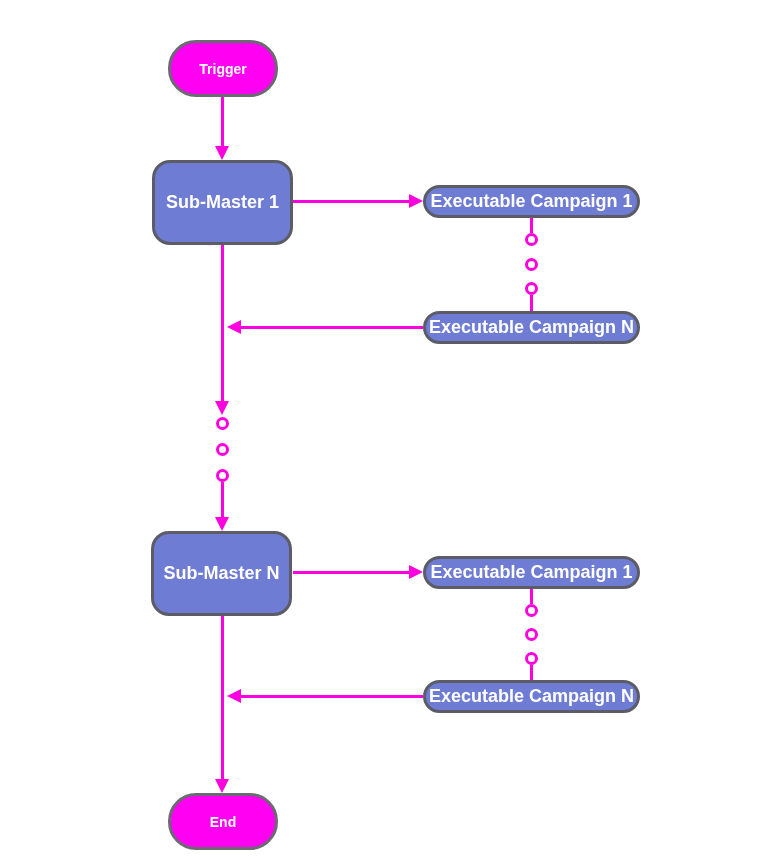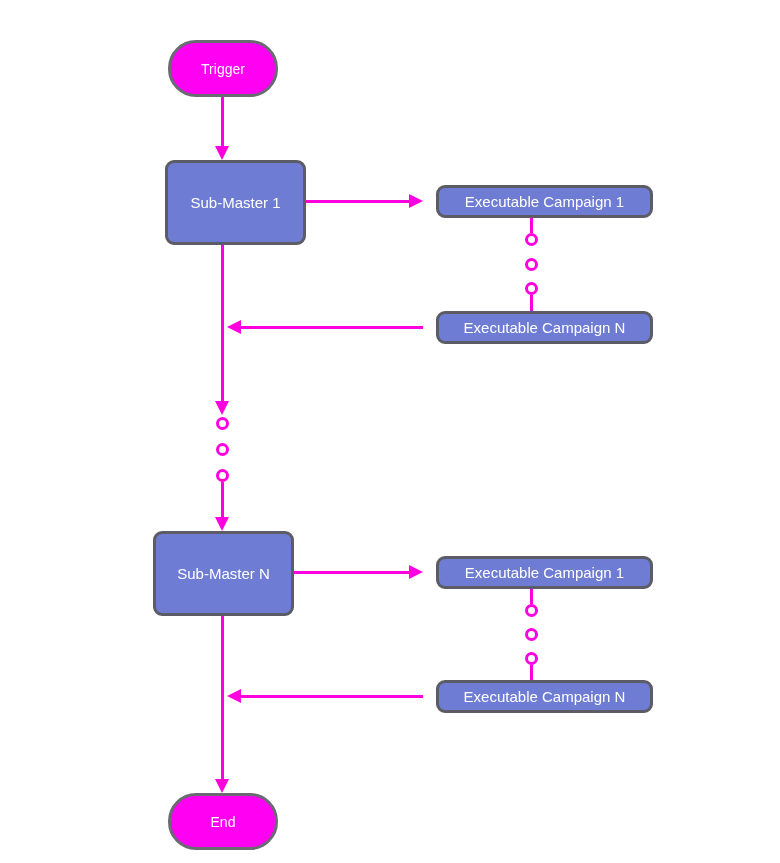--- a/index.html
+++ b/index.html
@@ -18,41 +18,40 @@
     background:var(--background);
     font-family:"Liberation Sans", sans-serif;
     overflow:hidden;
   }
   
   .node{
     position:absolute;
     display:flex;align-items:center;justify-content:center;
     box-sizing:border-box;
     color:var(--label-text);
-    font-weight:normal;
+    font-weight:bold;
     text-align:center;
   }
   .terminator{
     background:var(--terminator-fill);
     border:3px solid var(--terminator-border);
     border-radius:28px;
     font-size:14px;
   }
   .process{
     background:var(--process-fill);
     border:3px solid var(--process-border);
-    border-radius:9px;
-    font-size:15px;
-    margin-left:13px;
+    border-radius:18px;
+    font-size:18px;
   }
   #n-trigger{left:168px;top:40px;width:110px;height:57px;}
   #n-sm1{left:152px;top:160px;width:141px;height:85px;}
   #n-ec1a{left:423px;top:185px;width:217px;height:33px;}
   #n-ecna{left:423px;top:311px;width:217px;height:33px;}
-  #n-smn{left:140px;top:531px;width:141px;height:85px;}
+  #n-smn{left:151px;top:531px;width:141px;height:85px;}
   #n-ec1b{left:423px;top:556px;width:217px;height:33px;}
   #n-ecnb{left:423px;top:680px;width:217px;height:33px;}
   #n-end{left:168px;top:793px;width:110px;height:57px;justify-content:center;}
 
   
   .line-v{position:absolute;width:3px;background:var(--connector);}
   .line-h{position:absolute;height:3px;background:var(--connector);}
   .arrow-down{position:absolute;width:0;height:0;
     border-left:7px solid transparent;border-right:7px solid transparent;
     border-top:14px solid var(--connector);}

